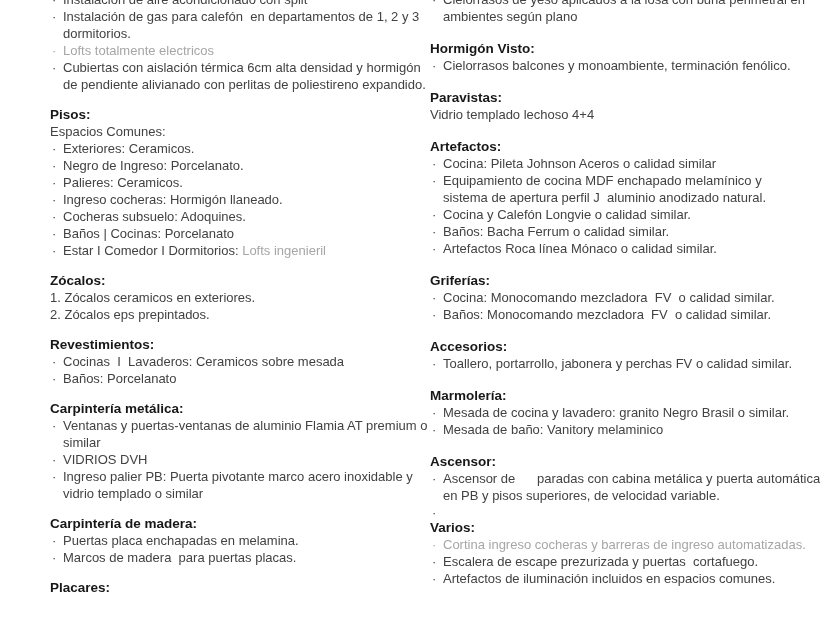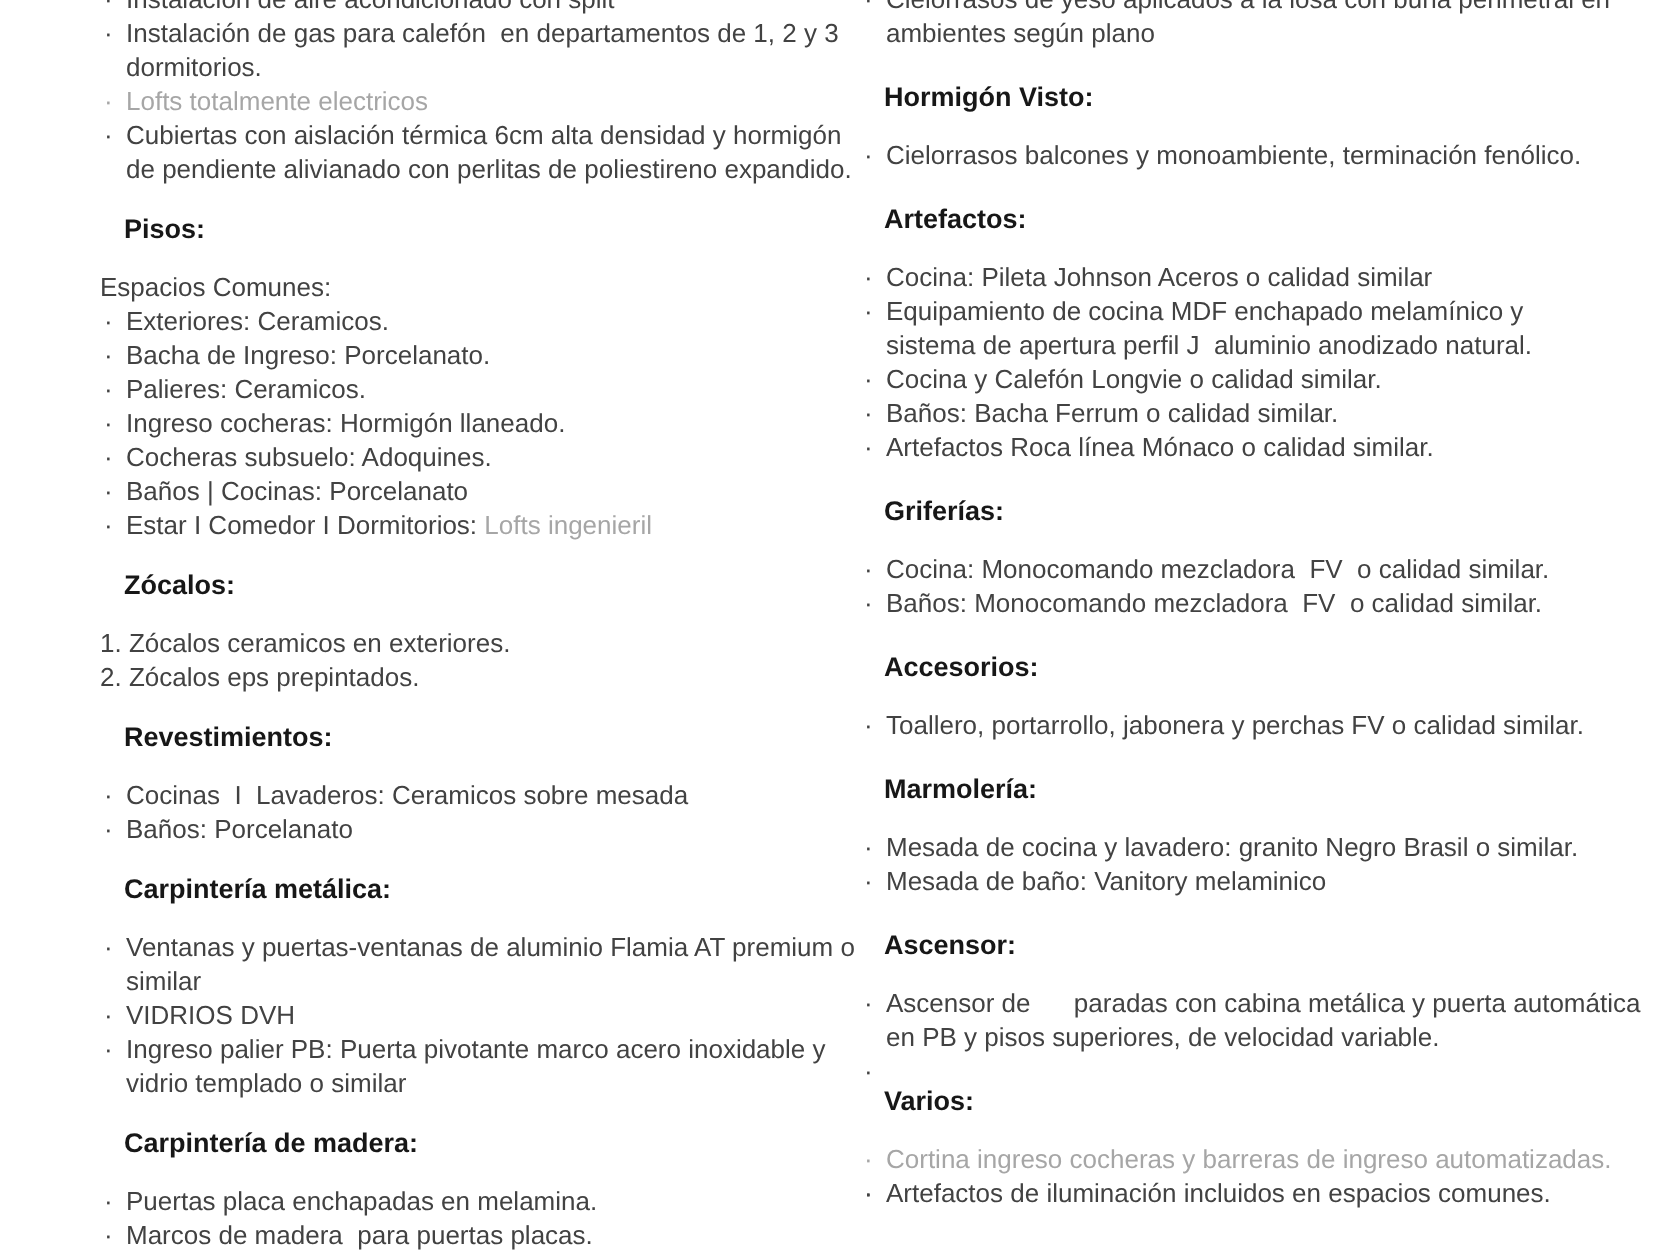--- a/index.html
+++ b/index.html
@@ -11,21 +11,21 @@
   }
   .col{position:absolute;top:-9px;}
   .col-left{left:50px;width:378px;}
   .col-right{left:430px;width:404px;}
   .section{margin-top:13px;}
   .col .section:first-child{margin-top:0;}
   .col-right .section{margin-top:15px;}
   .col-right .section:first-child{margin-top:0;}
   .heading{
     font-weight:bold;color:#171717;font-size:13.5px;
-    line-height:17px;margin:12px;
+    line-height:17px;margin:0;
   }
   .item{position:relative;line-height:17px;}
   .item.bulleted{padding-left:13px;}
   .bullet{position:absolute;left:2px;top:0;}
   .txt{white-space:pre-wrap;}
   .muted{color:#a6a6a6;}
 </style>
 </head>
 <body>
 
@@ -39,21 +39,21 @@
 dormitorios.</span></div>
       <div class="item bulleted muted"><span class="bullet">·</span><span class="txt">Lofts totalmente electricos</span></div>
       <div class="item bulleted"><span class="bullet">·</span><span class="txt">Cubiertas con aislación térmica 6cm alta densidad y hormigón
 de pendiente alivianado con perlitas de poliestireno expandido.</span></div>
     </div>
 
     <div class="section">
       <div class="heading">Pisos:</div>
       <div class="item plain"><span class="txt">Espacios Comunes:</span></div>
       <div class="item bulleted"><span class="bullet">·</span><span class="txt">Exteriores: Ceramicos.</span></div>
-      <div class="item bulleted"><span class="bullet">·</span><span class="txt">Bacha de Ingreso: Porcelanato.</span></div>
+      <div class="item bulleted"><span class="bullet">·</span><span class="txt">Negro de Ingreso: Porcelanato.</span></div>
       <div class="item bulleted"><span class="bullet">·</span><span class="txt">Palieres: Ceramicos.</span></div>
       <div class="item bulleted"><span class="bullet">·</span><span class="txt">Ingreso cocheras: Hormigón llaneado.</span></div>
       <div class="item bulleted"><span class="bullet">·</span><span class="txt">Cocheras subsuelo: Adoquines.</span></div>
       <div class="item bulleted"><span class="bullet">·</span><span class="txt">Baños | Cocinas: Porcelanato</span></div>
       <div class="item bulleted"><span class="bullet">·</span><span class="txt">Estar I Comedor I Dormitorios:</span><span class="txt muted"> Lofts ingenieril</span></div>
     </div>
 
     <div class="section">
       <div class="heading">Zócalos:</div>
       <div class="item plain"><span class="txt">1. Zócalos ceramicos en exteriores.</span></div>
@@ -92,20 +92,24 @@
     <div class="section">
       <div class="item bulleted"><span class="bullet">·</span><span class="txt">Cielorrasos de yeso aplicados a la losa con buña perimetral en
 ambientes según plano</span></div>
     </div>
 
     <div class="section">
       <div class="heading">Hormigón Visto:</div>
       <div class="item bulleted"><span class="bullet">·</span><span class="txt">Cielorrasos balcones y monoambiente, terminación fenólico.</span></div>
     </div>
 
+    <div class="section">
+      <div class="heading">Paravistas:</div>
+      <div class="item plain"><span class="txt">Vidrio templado lechoso 4+4</span></div>
+    </div>
 
     <div class="section">
       <div class="heading">Artefactos:</div>
       <div class="item bulleted"><span class="bullet">·</span><span class="txt">Cocina: Pileta Johnson Aceros o calidad similar</span></div>
       <div class="item bulleted"><span class="bullet">·</span><span class="txt">Equipamiento de cocina MDF enchapado melamínico y
 sistema de apertura perfil J  aluminio anodizado natural.</span></div>
       <div class="item bulleted"><span class="bullet">·</span><span class="txt">Cocina y Calefón Longvie o calidad similar.</span></div>
       <div class="item bulleted"><span class="bullet">·</span><span class="txt">Baños: Bacha Ferrum o calidad similar.</span></div>
       <div class="item bulleted"><span class="bullet">·</span><span class="txt">Artefactos Roca línea Mónaco o calidad similar.</span></div>
     </div>
@@ -130,19 +134,19 @@
     <div class="section">
       <div class="heading">Ascensor:</div>
       <div class="item bulleted"><span class="bullet">·</span><span class="txt">Ascensor de      paradas con cabina metálica y puerta automática
 en PB y pisos superiores, de velocidad variable.</span></div>
       <div class="item bulleted"><span class="bullet">·</span></div>
     </div>
 
     <div class="section">
       <div class="heading">Varios:</div>
       <div class="item bulleted muted"><span class="bullet">·</span><span class="txt">Cortina ingreso cocheras y barreras de ingreso automatizadas.</span></div>
-      <div class="item bulleted"><span class="bullet">·</span></div>
+      <div class="item bulleted"><span class="bullet">·</span><span class="txt">Escalera de escape prezurizada y puertas  cortafuego.</span></div>
       <div class="item bulleted"><span class="bullet">·</span><span class="txt">Artefactos de iluminación incluidos en espacios comunes.</span></div>
     </div>
 
   </div>
 
 </div>
 
 </body></html>

